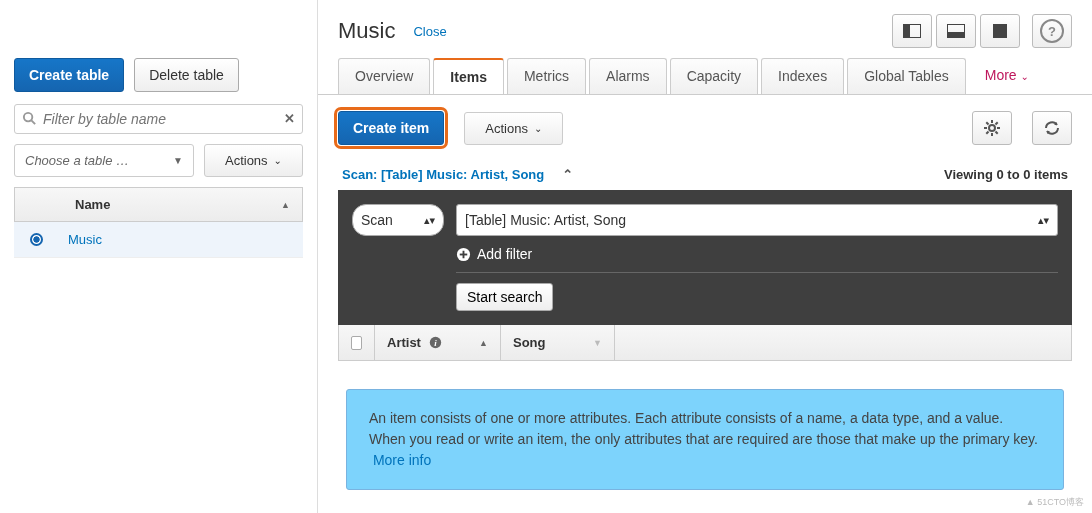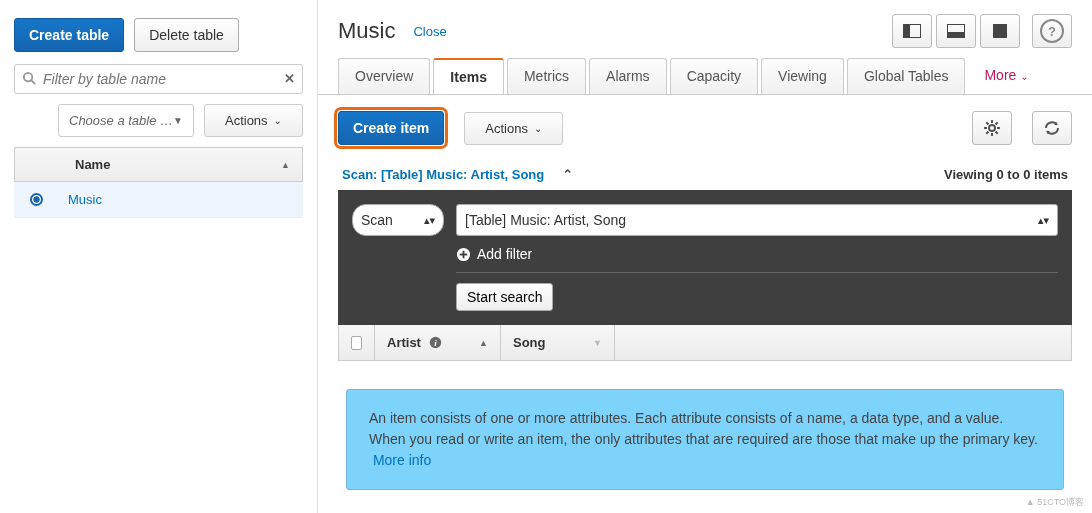--- a/index.html
+++ b/index.html
@@ -1,27 +1,27 @@
 <!DOCTYPE html>
 <html><head>
   <meta charset="utf-8">
   <style>
     * { box-sizing: border-box; margin: 0; padding: 0; }
     body { font-family: "Helvetica Neue", Arial, sans-serif; font-size: 13px; color: #333; background: #fff; width: 1092px; height: 513px; overflow: hidden; position: relative; }
     .container { display: flex; height: 100%; }
     .sidebar { width: 318px; padding: 18px 14px; border-right: 1px solid #ddd; }
-    .sidebar-top-btns { display: flex; gap: 10px; margin-bottom: 12px; }
+    .sidebar-top-btns { display: flex; gap: 10px; margin-bottom: 12px; margin-top: 40px; }
     .btn { border-radius: 3px; padding: 8px 14px; font-size: 14px; cursor: pointer; border: 1px solid #aaa; background: linear-gradient(#fff, #eee); color: #333; }
     .btn-primary { background: linear-gradient(#1676c8, #1565b0); color: #fff; border: 1px solid #0f5a9e; font-weight: bold; }
     .btn-primary-hl { outline: 3px solid #e86b1a; outline-offset: 1px; }
     .filter-wrap { position: relative; margin-bottom: 10px; }
     .filter-input { width: 100%; padding: 6px 28px 6px 28px; border: 1px solid #ccc; border-radius: 3px; font-size: 14px; color: #888; font-style: italic; }
     .search-i { position: absolute; left: 8px; top: 7px; color: #999; }
     .clear-i { position: absolute; right: 8px; top: 7px; color: #666; cursor: pointer; font-weight: bold; }
-    .row2 { display: flex; gap: 10px; margin-bottom: 10px; margin-left: 44px; }
+    .row2 { display: flex; gap: 10px; margin-bottom: 10px; }
     .select-box { flex: 1; display: flex; align-items: center; justify-content: space-between; border: 1px solid #ccc; border-radius: 3px; padding: 8px 10px; font-style: italic; color: #666; background: #fff; cursor: pointer; }
     .actions-btn { display: flex; align-items: center; border: 1px solid #ccc; border-radius: 3px; background: linear-gradient(#fff,#eee); padding: 8px 20px; cursor: pointer; gap: 6px; }
     .table-header { display: flex; align-items: center; background: linear-gradient(#f7f7f7,#ececec); border: 1px solid #ccc; padding: 9px 12px; font-weight: bold; }
     .table-header .name-col { margin-left: 38px; flex: 1; }
     .table-row { display: flex; align-items: center; padding: 10px 12px; border-bottom: 1px solid #eee; background: #eef4fb; }
     .radio-sel { width: 13px; height: 13px; border-radius: 50%; border: 2px solid #1565b0; background: radial-gradient(#1565b0 45%, #fff 55%); margin-right: 25px; margin-left: 4px; }
     .link { color: #0073bb; cursor: pointer; }
     .main { flex: 1; position: relative; padding: 0; }
     .main-top { display: flex; align-items: center; padding: 14px 20px 10px 20px; }
     .page-title { font-size: 22px; font-weight: 400; margin-right: 18px; }
@@ -127,21 +127,21 @@
           </div>
       </div>
     </div>
 
     <div class="tabs">
       <div class="tab">Overview</div>
       <div class="tab active">Items</div>
       <div class="tab">Metrics</div>
       <div class="tab">Alarms</div>
       <div class="tab">Capacity</div>
-      <div class="tab">Viewing</div>
+      <div class="tab">Indexes</div>
       <div class="tab">Global Tables</div>
       <div class="tab more"><span>More</span> <span class="caret">⌄</span></div>
     </div>
 
     <div class="content">
       <div class="toolbar">
         <button class="btn btn-primary btn-primary-hl">Create item</button>
         <div class="actions-btn">
           <span>Actions</span>
           <span class="caret">⌄</span>

